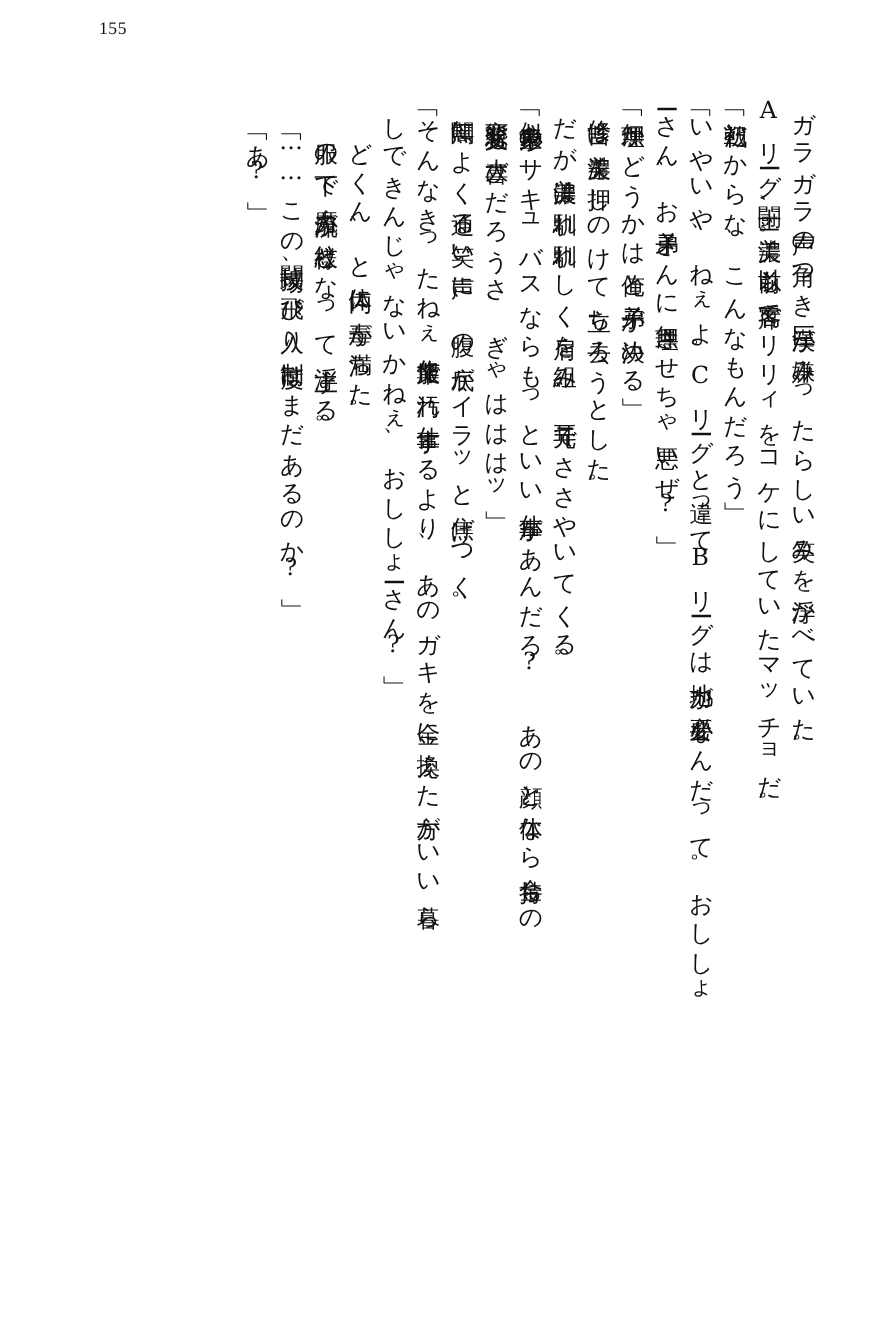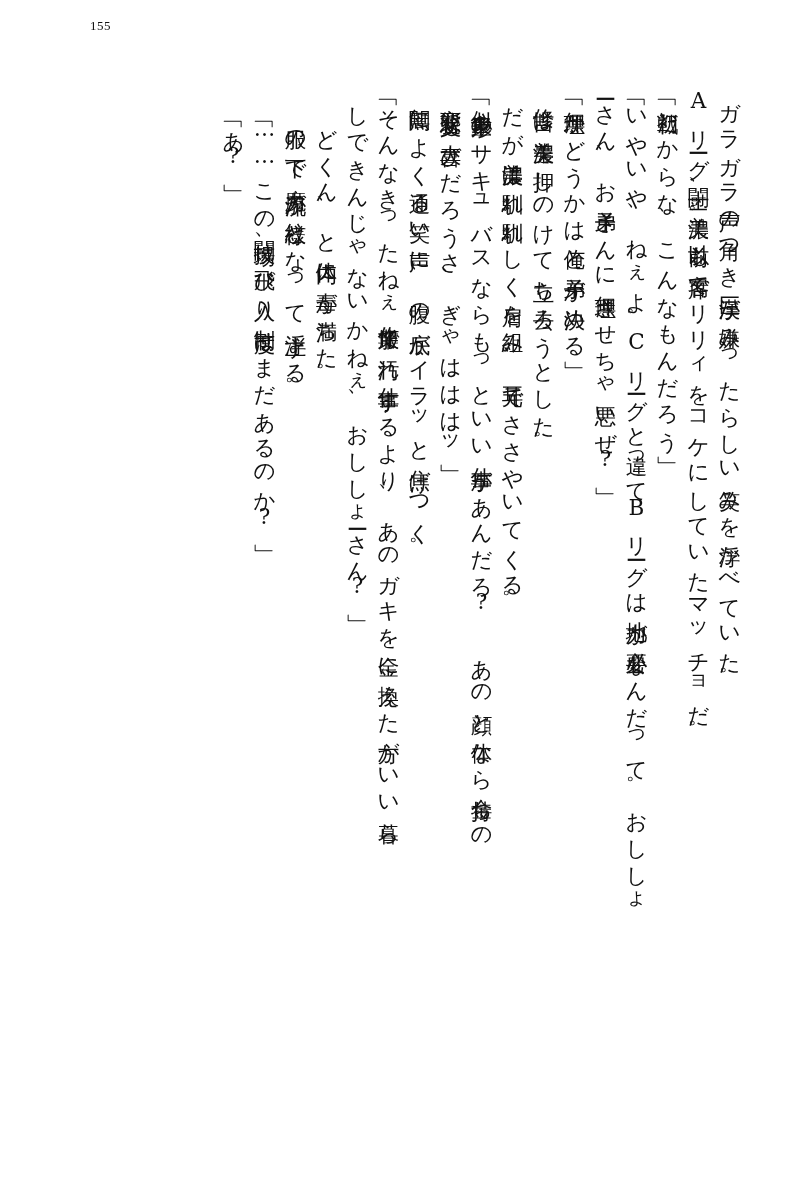--- a/index.html
+++ b/index.html
@@ -20,21 +20,21 @@
     width: 800px;
     height: 1200px;
     box-sizing: border-box;
   }
 
   
   .page-number {
     position: absolute;
     top: 18px;
     left: 90px;
-    font-size: 13px;
+    font-size: 16px;
     font-family: "Liberation Serif", "DejaVu Serif", serif;
     letter-spacing: 0.5px;
     color: #111111;
   }
 
   
   .text-body {
     position: absolute;
     top: 88px;
     right: 60px;

